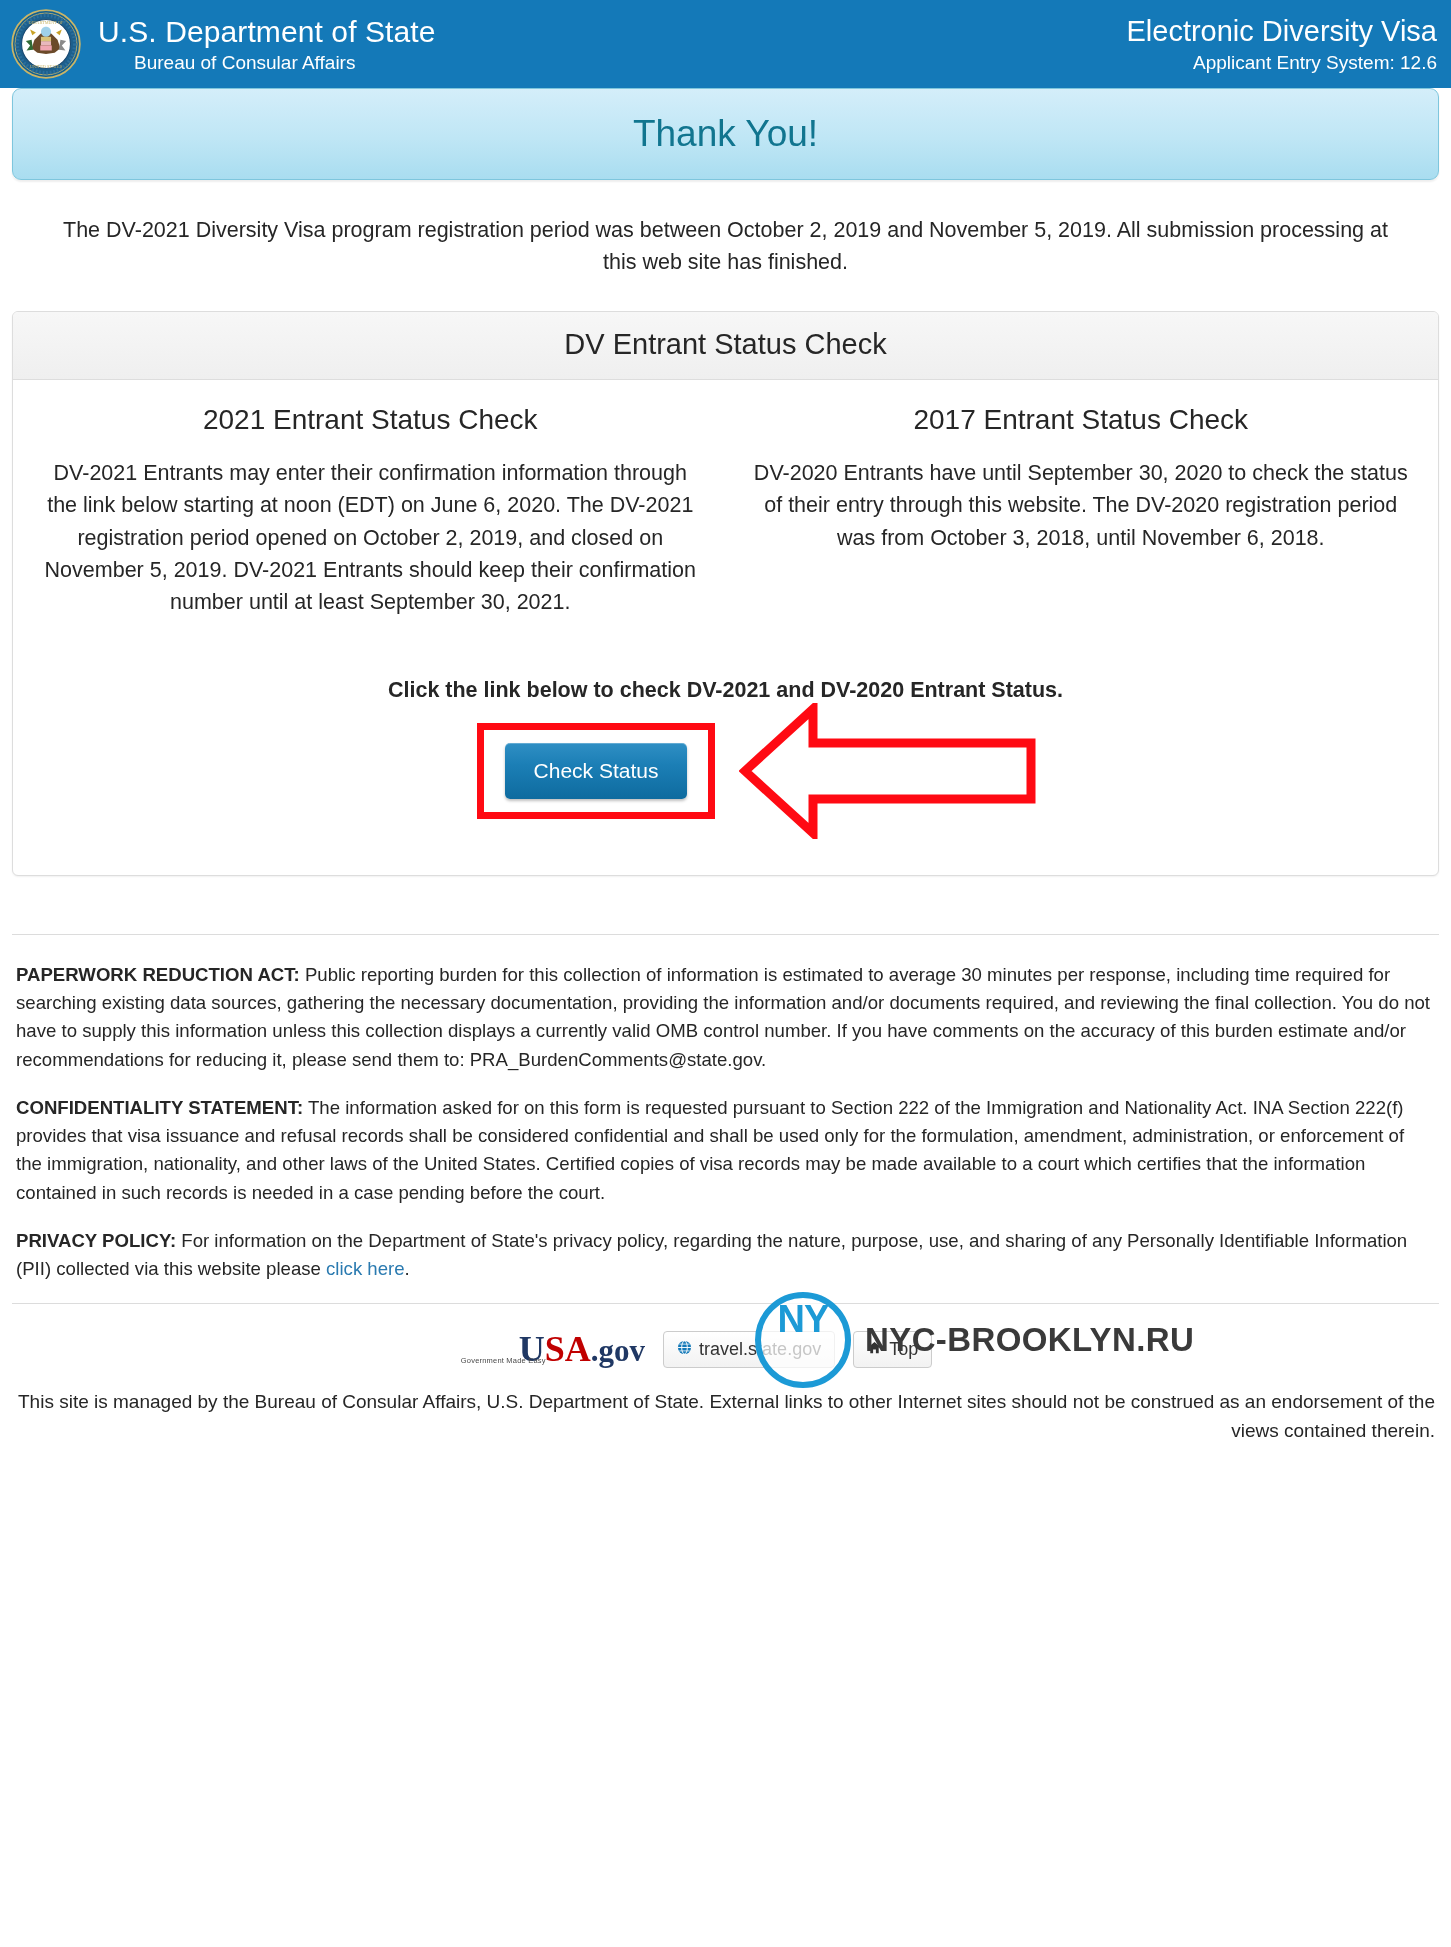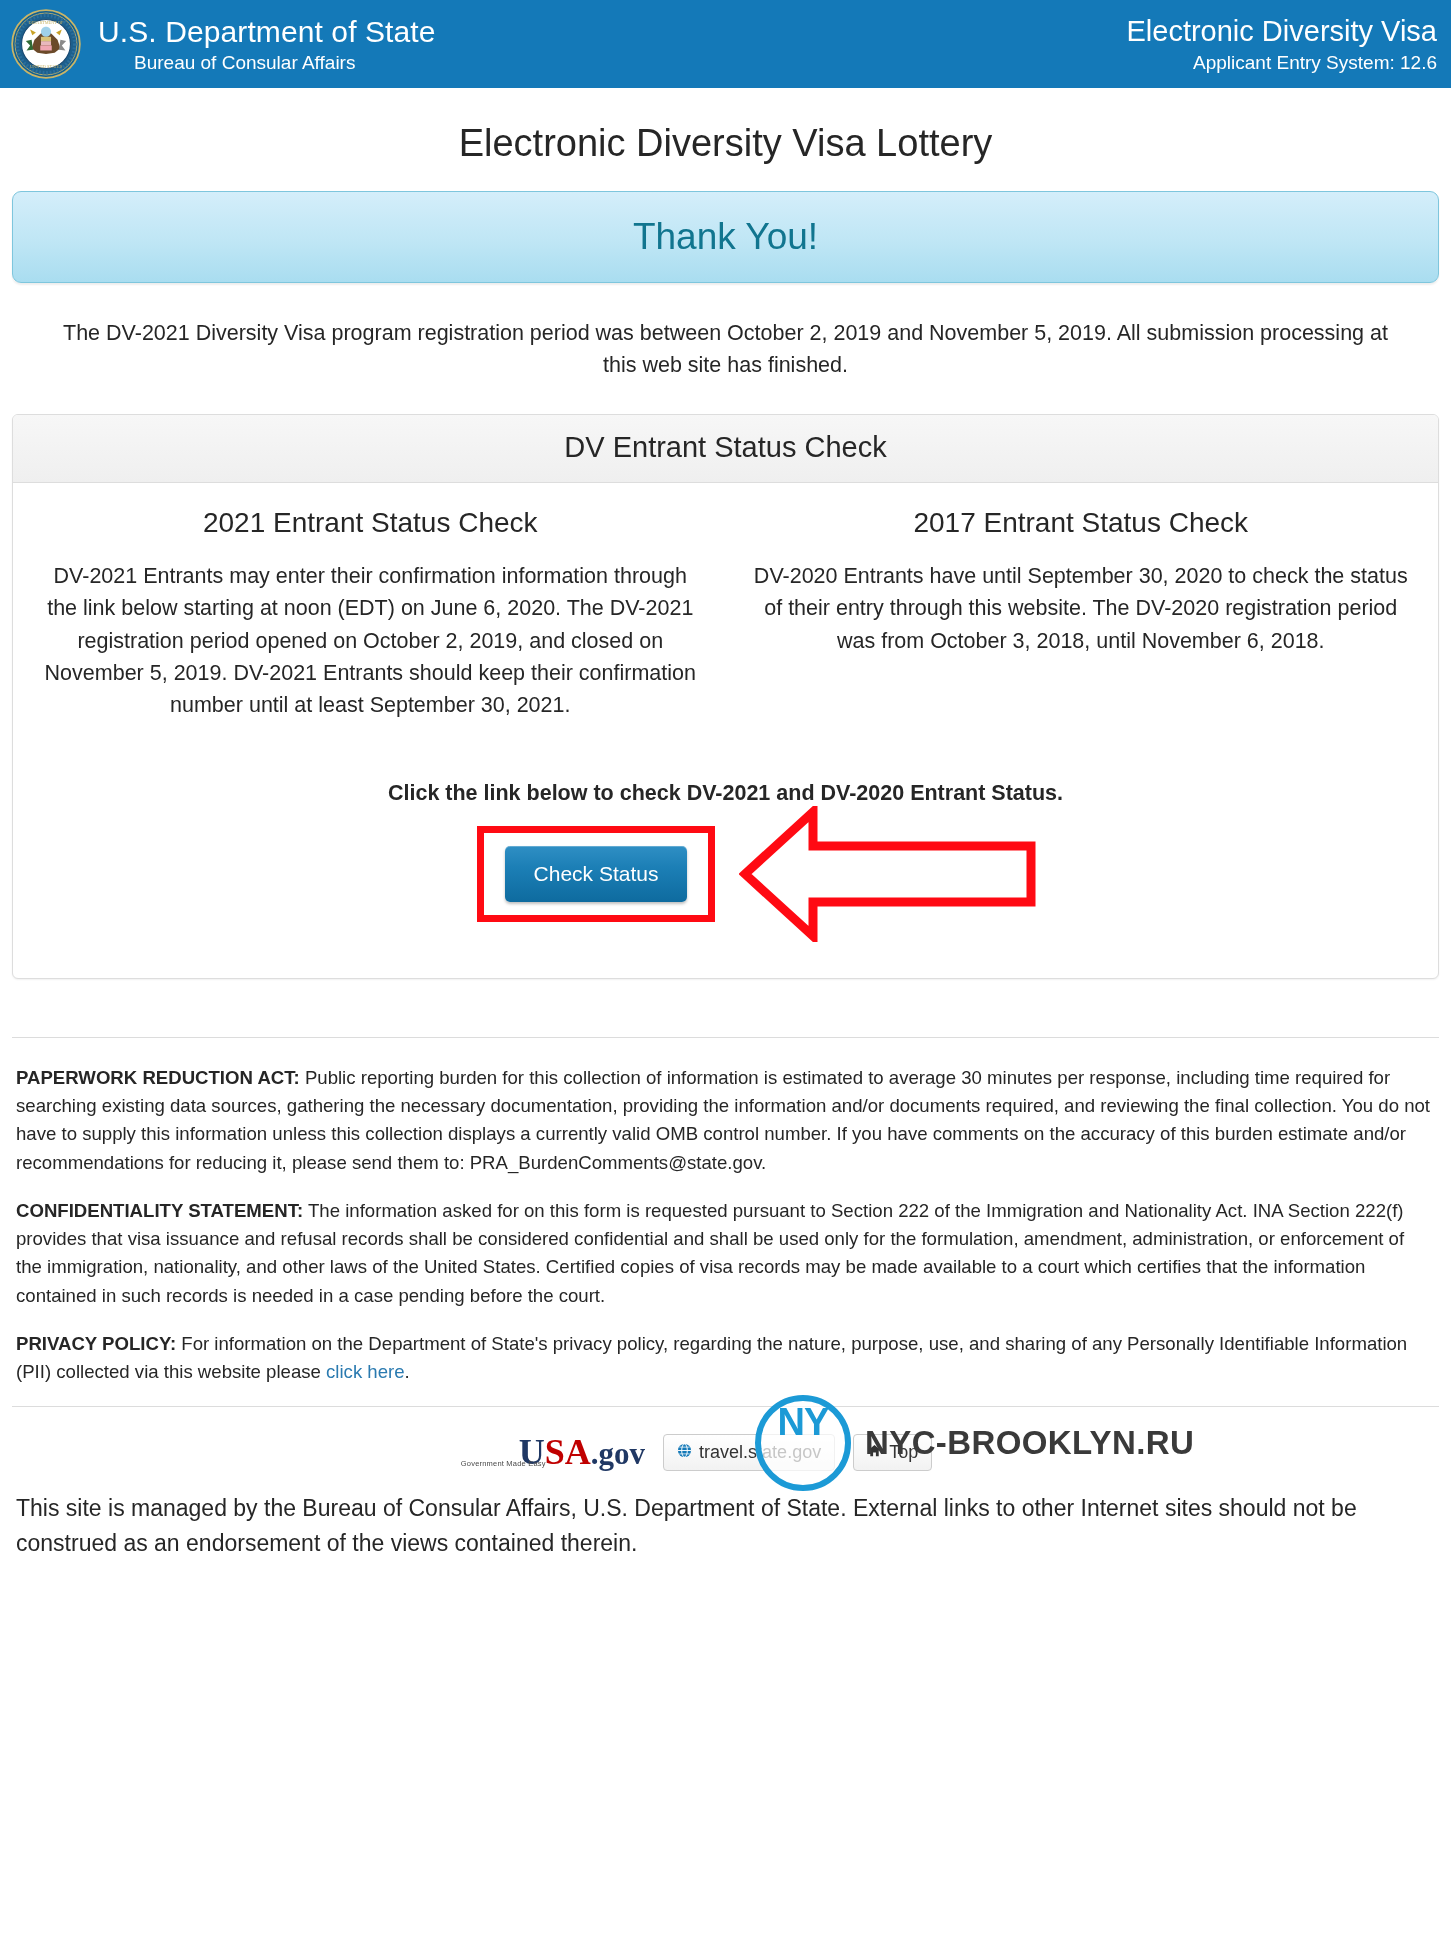--- a/index.html
+++ b/index.html
@@ -277,23 +277,24 @@
   .wm-text {
     font-family: "Liberation Sans", sans-serif;
     font-weight: bold;
     font-size: 33px;
     color: #3a3a3a;
     letter-spacing: .4px;
   }
 
   .footer-note {
     padding: 16px 6px 0;
-    font-size: 23px;
+    font-size: 19px;
     line-height: 1.52;
     color: #262626;
+    text-align: right;
   }
 </style>
 </head>
 <body>
 
 <div class="site-header">
   <div class="header-left">
     <span class="seal">
       <svg viewBox="0 0 100 100" width="72" height="72" aria-hidden="true">
         <circle cx="50" cy="50" r="47" fill="#0f5f93" stroke="#C9B568" stroke-width="2.5"></circle>
@@ -321,21 +322,20 @@
     </div>
   </div>
   <div class="header-right">
     <div class="sys-title">Electronic Diversity Visa</div>
     <div class="sys-sub">Applicant Entry System: 12.6</div>
   </div>
 </div>
 
 <div class="page">
 
-  <h1 class="page-title">Electronic Diversity Visa Lottery</h1>
 
   <div class="thankyou-banner">
     <span class="thankyou-text">Thank You!</span>
   </div>
 
   <p class="intro-para">The DV-2021 Diversity Visa program registration period was between October 2, 2019 and November 5, 2019. All submission processing at this web site has finished.</p>
 
   <div class="panel">
     <div class="panel-head">
       <span class="panel-head-title">DV Entrant Status Check</span>

